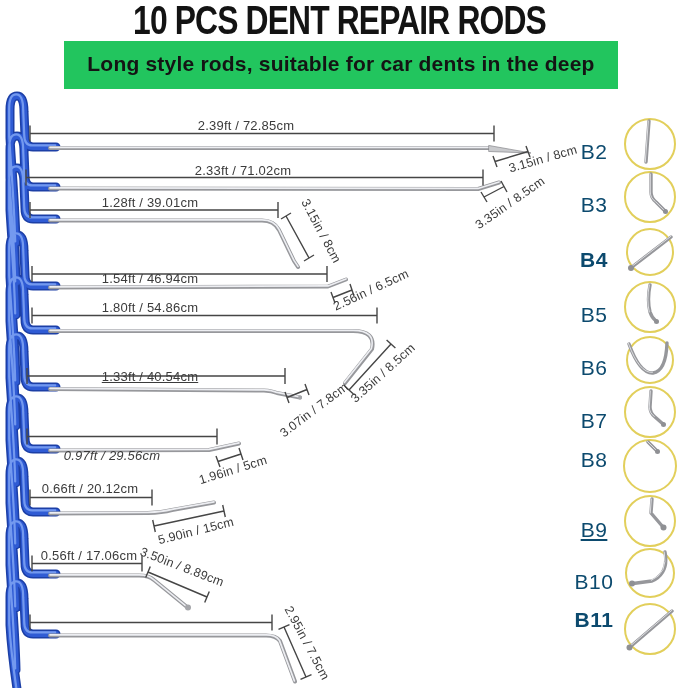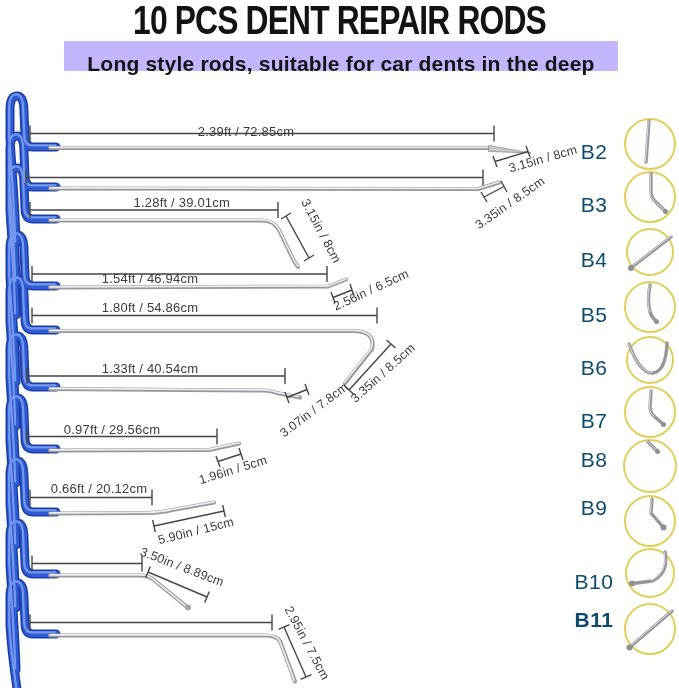--- a/index.html
+++ b/index.html
@@ -6,22 +6,22 @@
   .stage{
     position:relative;width:679px;height:688px;overflow:hidden;background:#fff;
     font-family:"Liberation Sans", sans-serif;
   }
   .title{
     position:absolute;left:0;top:-2px;width:679px;text-align:center;
     font-size:37px;font-weight:bold;color:#131313;letter-spacing:-1px;
     transform:scale(0.86,1.08);transform-origin:50% 0;white-space:nowrap;
   }
   .banner{
-    position:absolute;left:64px;top:41px;width:554px;height:30px;
-    background:#c4b5fd;color:#141414;font-size:21px;font-weight:bold;
+    position:absolute;left:64px;top:41px;width:554px;height:48px;
+    background:#22c55e;color:#141414;font-size:21px;font-weight:bold;
     text-align:center;line-height:46px;letter-spacing:0.2px;white-space:nowrap;
   }
   svg.scene{position:absolute;left:0;top:0;}
   .dim-label{
     position:absolute;width:160px;text-align:center;font-size:13px;
     color:#3b3b3b;white-space:nowrap;letter-spacing:0.2px;
   }
   .tip-label{
     position:absolute;width:110px;text-align:center;font-size:12.5px;
     color:#3b3b3b;white-space:nowrap;letter-spacing:0.2px;
@@ -91,43 +91,45 @@
         <circle cx="656.5" cy="321.5" r="2.5"></circle>
           <circle cx="663.5" cy="424.5" r="2.5"></circle>
         <circle cx="657.5" cy="451.5" r="2.5"></circle>
           <circle cx="663.5" cy="527.5" r="3"></circle>
         <circle cx="632" cy="583.5" r="3"></circle>
           <circle cx="629.5" cy="647.5" r="3"></circle>
       </g>
     </g>
   </svg>
 
-  <div class="dim-label" style="left:166px;top:124px;">2.39ft / 72.85cm</div>
-  <div class="dim-label" style="left:70px;top:195px;text-align:right;">1.28ft / 39.01cm</div>
+  <div class="dim-label" style="left:166px;top:118px;">2.39ft / 72.85cm</div>
+  <div class="dim-label" style="left:163px;top:163px;">2.33ft / 71.02cm</div>
+  <div class="dim-label" style="left:70px;top:195px;">1.28ft / 39.01cm</div>
   <div class="dim-label" style="left:70px;top:271px;">1.54ft / 46.94cm</div>
   <div class="dim-label" style="left:70px;top:300px;text-align:center;">1.80ft / 54.86cm</div>
-  <div class="dim-label" style="left:70px;top:361px;">1.33ft / 40.54cm</div>
-  <div class="dim-label" style="left:32px;top:422px;">0.97ft / 29.56cm</div>
-  <div class="dim-label" style="left:10px;top:481px;margin-left:9px;">0.66ft / 20.12cm</div>
+  <div class="dim-label" style="left:70px;top:369px;text-decoration:underline;">1.33ft / 40.54cm</div>
+  <div class="dim-label" style="left:32px;top:448px;font-style:italic;">0.97ft / 29.56cm</div>
+  <div class="dim-label" style="left:10px;top:481px;">0.66ft / 20.12cm</div>
+  <div class="dim-label" style="left:9px;top:548px;">0.56ft / 17.06cm</div>
 
   <div class="tip-label" style="left:488px;top:152px;transform:rotate(-16deg);">3.15in / 8cm</div>
   <div class="tip-label" style="left:455px;top:196px;transform:rotate(-35deg);">3.35in / 8.5cm</div>
   <div class="tip-label" style="left:266px;top:224px;transform:rotate(62deg);">3.15in / 8cm</div>
   <div class="tip-label" style="left:316px;top:283px;transform:rotate(-25deg);">2.56in / 6.5cm</div>
   <div class="tip-label" style="left:328px;top:366px;transform:rotate(-42deg);">3.35in / 8.5cm</div>
   <div class="tip-label" style="left:259px;top:403px;transform:rotate(-37deg);">3.07in / 7.8cm</div>
   <div class="tip-label" style="left:178px;top:463px;transform:rotate(-17deg);">1.96in / 5cm</div>
   <div class="tip-label" style="left:141px;top:524px;transform:rotate(-14deg);">5.90in / 15cm</div>
   <div class="tip-label" style="left:127px;top:560px;transform:rotate(21deg);">3.50in / 8.89cm</div>
   <div class="tip-label" style="left:252px;top:636px;transform:rotate(62deg);">2.95in / 7.5cm</div>
 
   <div class="b-label" style="top:132px;">B2</div>
   <div class="b-label" style="top:185px;">B3</div>
-  <div class="b-label" style="top:240px;">B4</div>
+  <div class="b-label" style="top:240px;font-weight:bold;">B4</div>
   <div class="b-label" style="top:295px;">B5</div>
   <div class="b-label" style="top:348px;">B6</div>
   <div class="b-label" style="top:401px;">B7</div>
   <div class="b-label" style="top:440px;">B8</div>
-  <div class="b-label" style="top:488px;">B9</div>
+  <div class="b-label" style="top:510px;text-decoration:underline;">B9</div>
   <div class="b-label" style="top:562px;">B10</div>
   <div class="b-label" style="top:600px;font-weight:bold;">B11</div>
 
 </div>
 
 </body></html>

